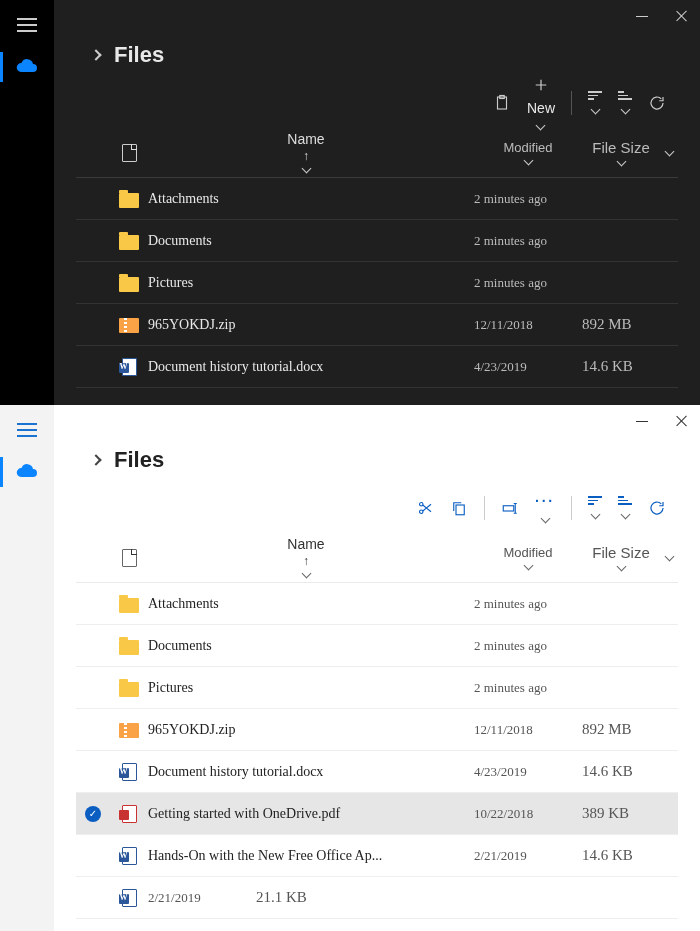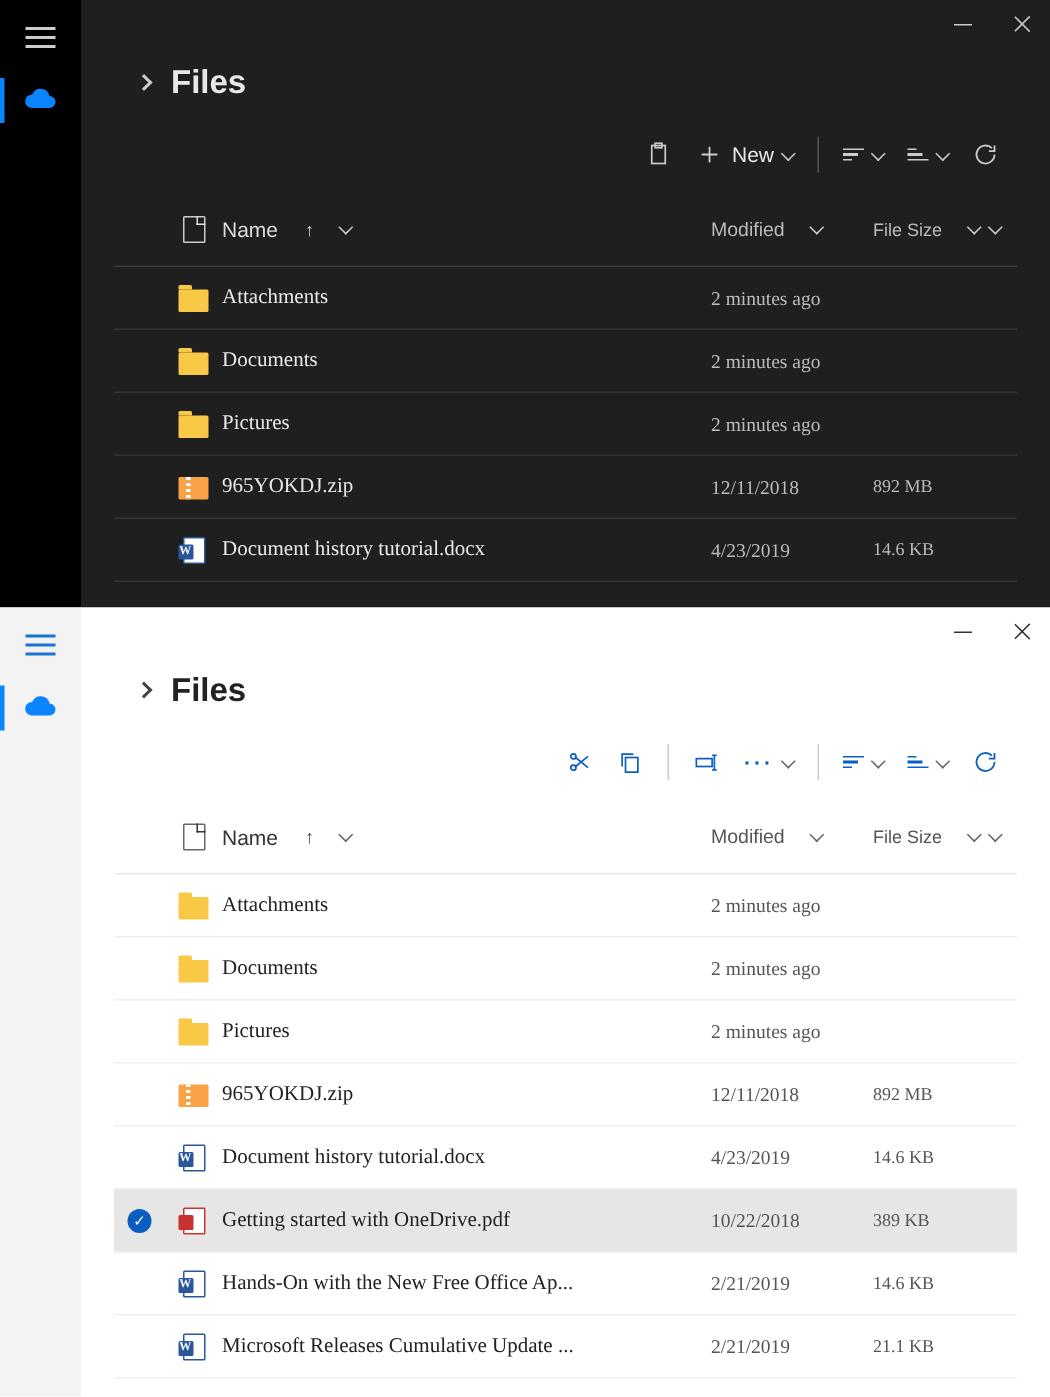--- a/index.html
+++ b/index.html
@@ -32,43 +32,43 @@
   .pane.dark .xshape::before, .pane.dark .xshape::after { background:#ccc; }
   .pane.light .xshape::before, .pane.light .xshape::after { background:#333; }
   .xshape::before { transform:rotate(45deg); }
   .xshape::after { transform:rotate(-45deg); }
   .breadcrumb { display:flex; align-items:center; gap: 14px; padding-left: 38px; height: 46px; }
   .chev-right { width:8px; height:8px; border-right:2px solid; border-bottom:2px solid; transform:rotate(-45deg); }
   .pane.dark .chev-right { border-color:#ccc; }
   .pane.light .chev-right { border-color:#444; }
   .bc-title { font-size: 22px; font-weight:600; }
   .cmdbar { display:flex; align-items:center; justify-content:flex-end; gap: 16px; padding-right: 34px; height: 50px; }
-  .cmd { display:flex; align-items:center; gap:6px; cursor:pointer; font-size:14px; }
+  .cmd { display:flex; align-items:center; gap:6px; cursor:pointer; font-size:14px;flex-direction:column; }
   .pane.dark .cmd { color:#e8e8e8; }
   .pane.light .cmd { color:#0a5ec2; }
   .cmd svg { width:18px; height:18px; }
   .chev-down { display:inline-block; width:7px; height:7px; border-right:1.4px solid; border-bottom:1.4px solid; transform:rotate(45deg); margin-bottom:2px; }
   .pane.dark .chev-down { border-color:#ccc; }
   .pane.light .chev-down { border-color:#666; }
   .pane.light .cmdbar .chev-down { border-color:#666; }
   .sep { width:1px; height:24px; }
   .pane.dark .sep { background:#555; }
   .pane.light .sep { background:#ccc; }
   
   .tablewrap { padding-left: 22px; padding-right: 22px; }
   .thead { display:flex; align-items:center; height:50px; border-bottom:1px solid; font-weight:400; }
   .pane.dark .thead { border-color:#3a3a3a; color:#ddd; }
   .pane.light .thead { border-color:#eaeaea; color:#333; }
   .col-check { width:34px; flex-shrink:0; display:flex; justify-content:center; }
   .col-icon { width:38px; flex-shrink:0; display:flex; align-items:center; justify-content:center; }
   .col-name { flex:1; min-width:0; padding-right:10px; white-space:nowrap; overflow:hidden; text-overflow:ellipsis; }
   .col-mod { width:108px; flex-shrink:0; font-size:13px; }
-  .col-size { width:78px; flex-shrink:0; font-size:12px; }
+  .col-size { width:78px; flex-shrink:0; font-size:15px; }
   .col-more { width:18px; flex-shrink:0; text-align:right; }
-  .th-label { display:flex; align-items:center; gap:18px; }
+  .th-label { display:flex; align-items:center; gap:2px;flex-direction:column; }
   .sort-up { display:inline-block; font-size:12px; }
   .trow { display:flex; align-items:center; height:42px; border-bottom:1px solid; cursor:pointer;font-family:Liberation Serif, serif; }
   .pane.dark .trow { border-color:#333; }
   .pane.light .trow { border-color:#eee; }
   .trow.selected { background:#e6e6e6; }
   .pane.dark .col-mod, .pane.dark .col-size { color:#bbb; }
   .pane.light .col-mod, .pane.light .col-size { color:#555; }
   .sel-circle { width:16px; height:16px; border-radius:50%; background:#0a5ec2; display:flex; align-items:center; justify-content:center; color:#fff; font-size:10px; }
   
   .ficon { width:20px; height:18px; position:relative; }
@@ -407,21 +407,20 @@
             <div class="col-name">Hands-On with the New Free Office Ap...</div>
             <div class="col-mod">2/21/2019</div>
             <div class="col-size">14.6 KB</div>
             <div class="col-more"></div>
           </div>
           <div class="trow">
             <div class="col-check"></div>
             <div class="col-icon">
               <div class="ficon doc-shape"></div>
             </div>
-            <div class="col-name">Microsoft Releases Cumulative Update ...</div>
             <div class="col-mod">2/21/2019</div>
             <div class="col-size">21.1 KB</div>
             <div class="col-more"></div>
           </div>
         </div>
     </div>
   </div>
 </div>
 
 </body></html>

